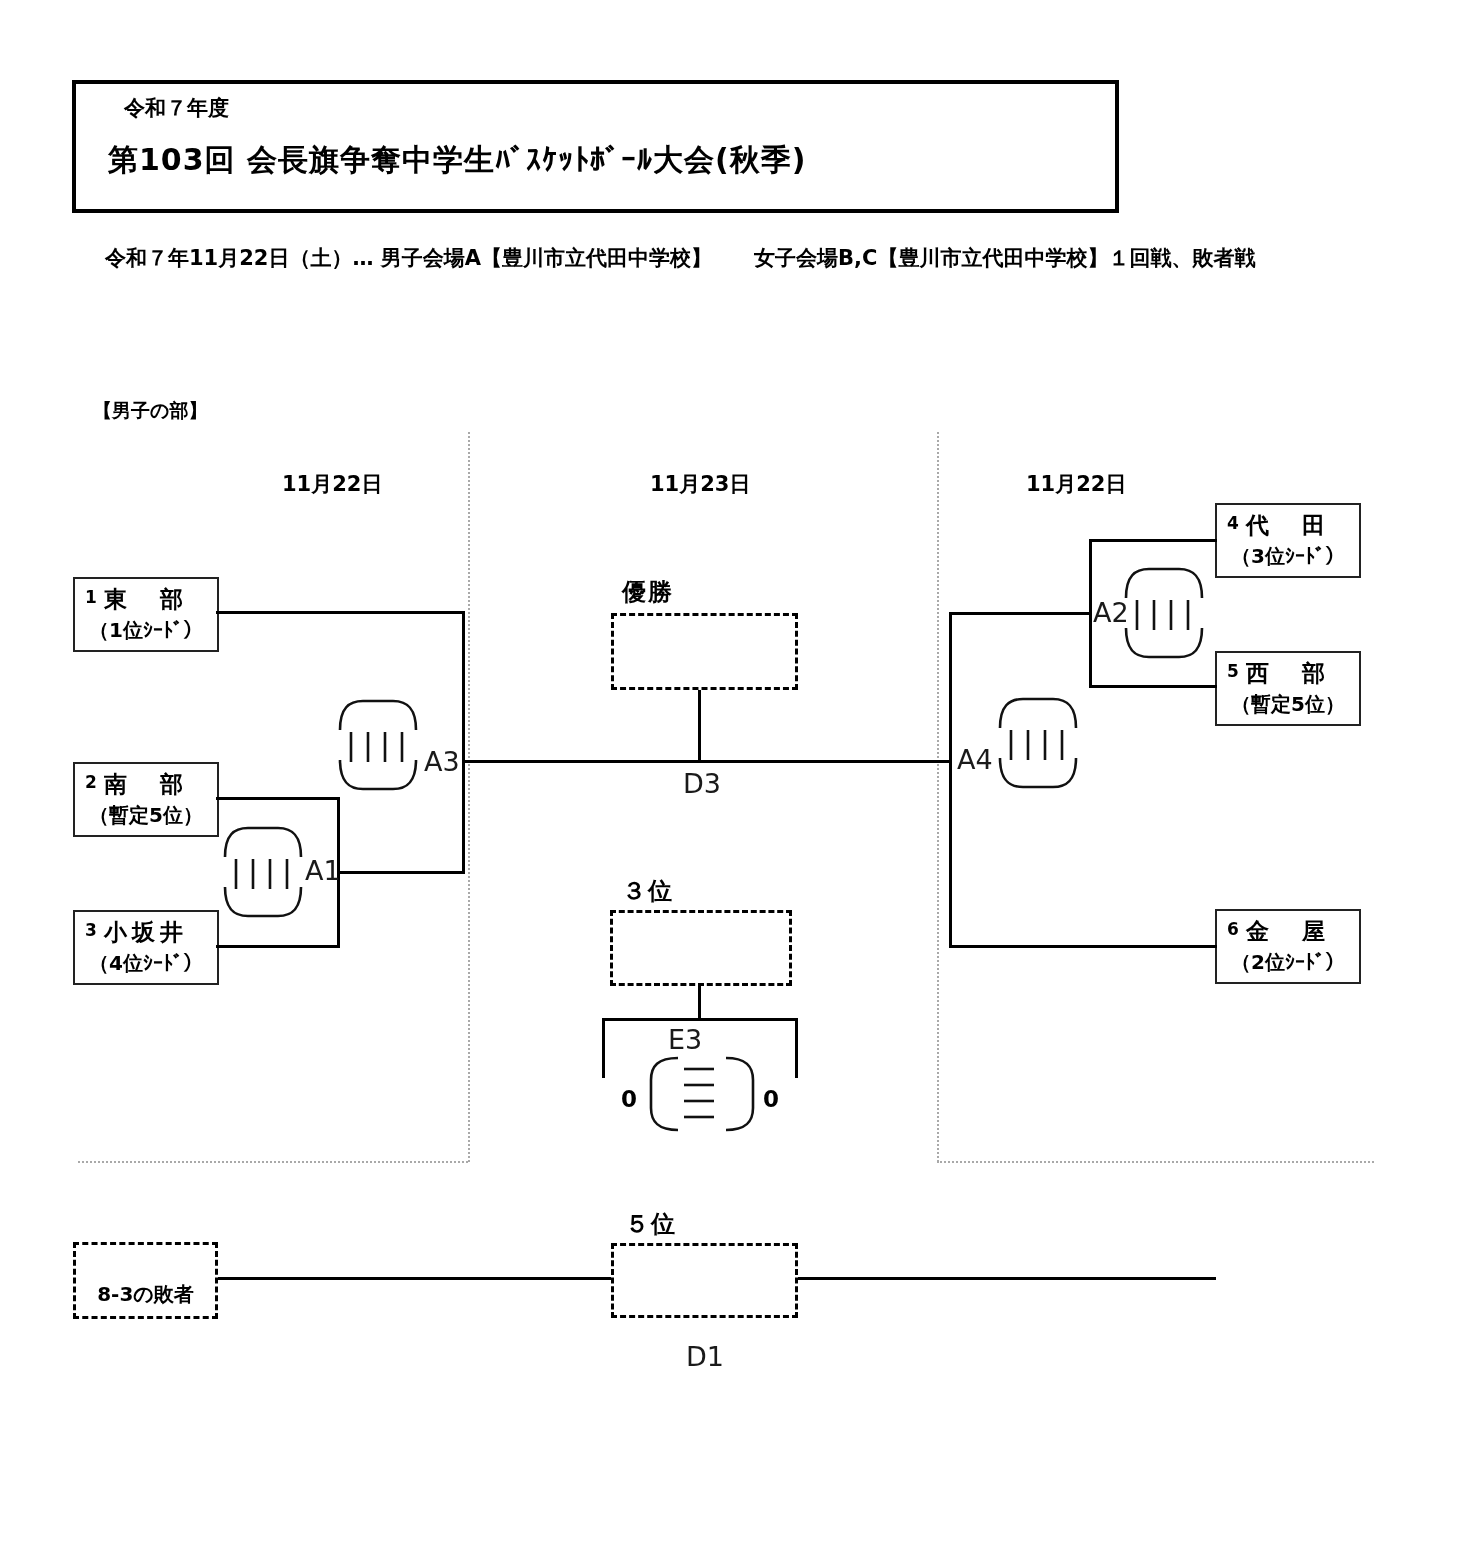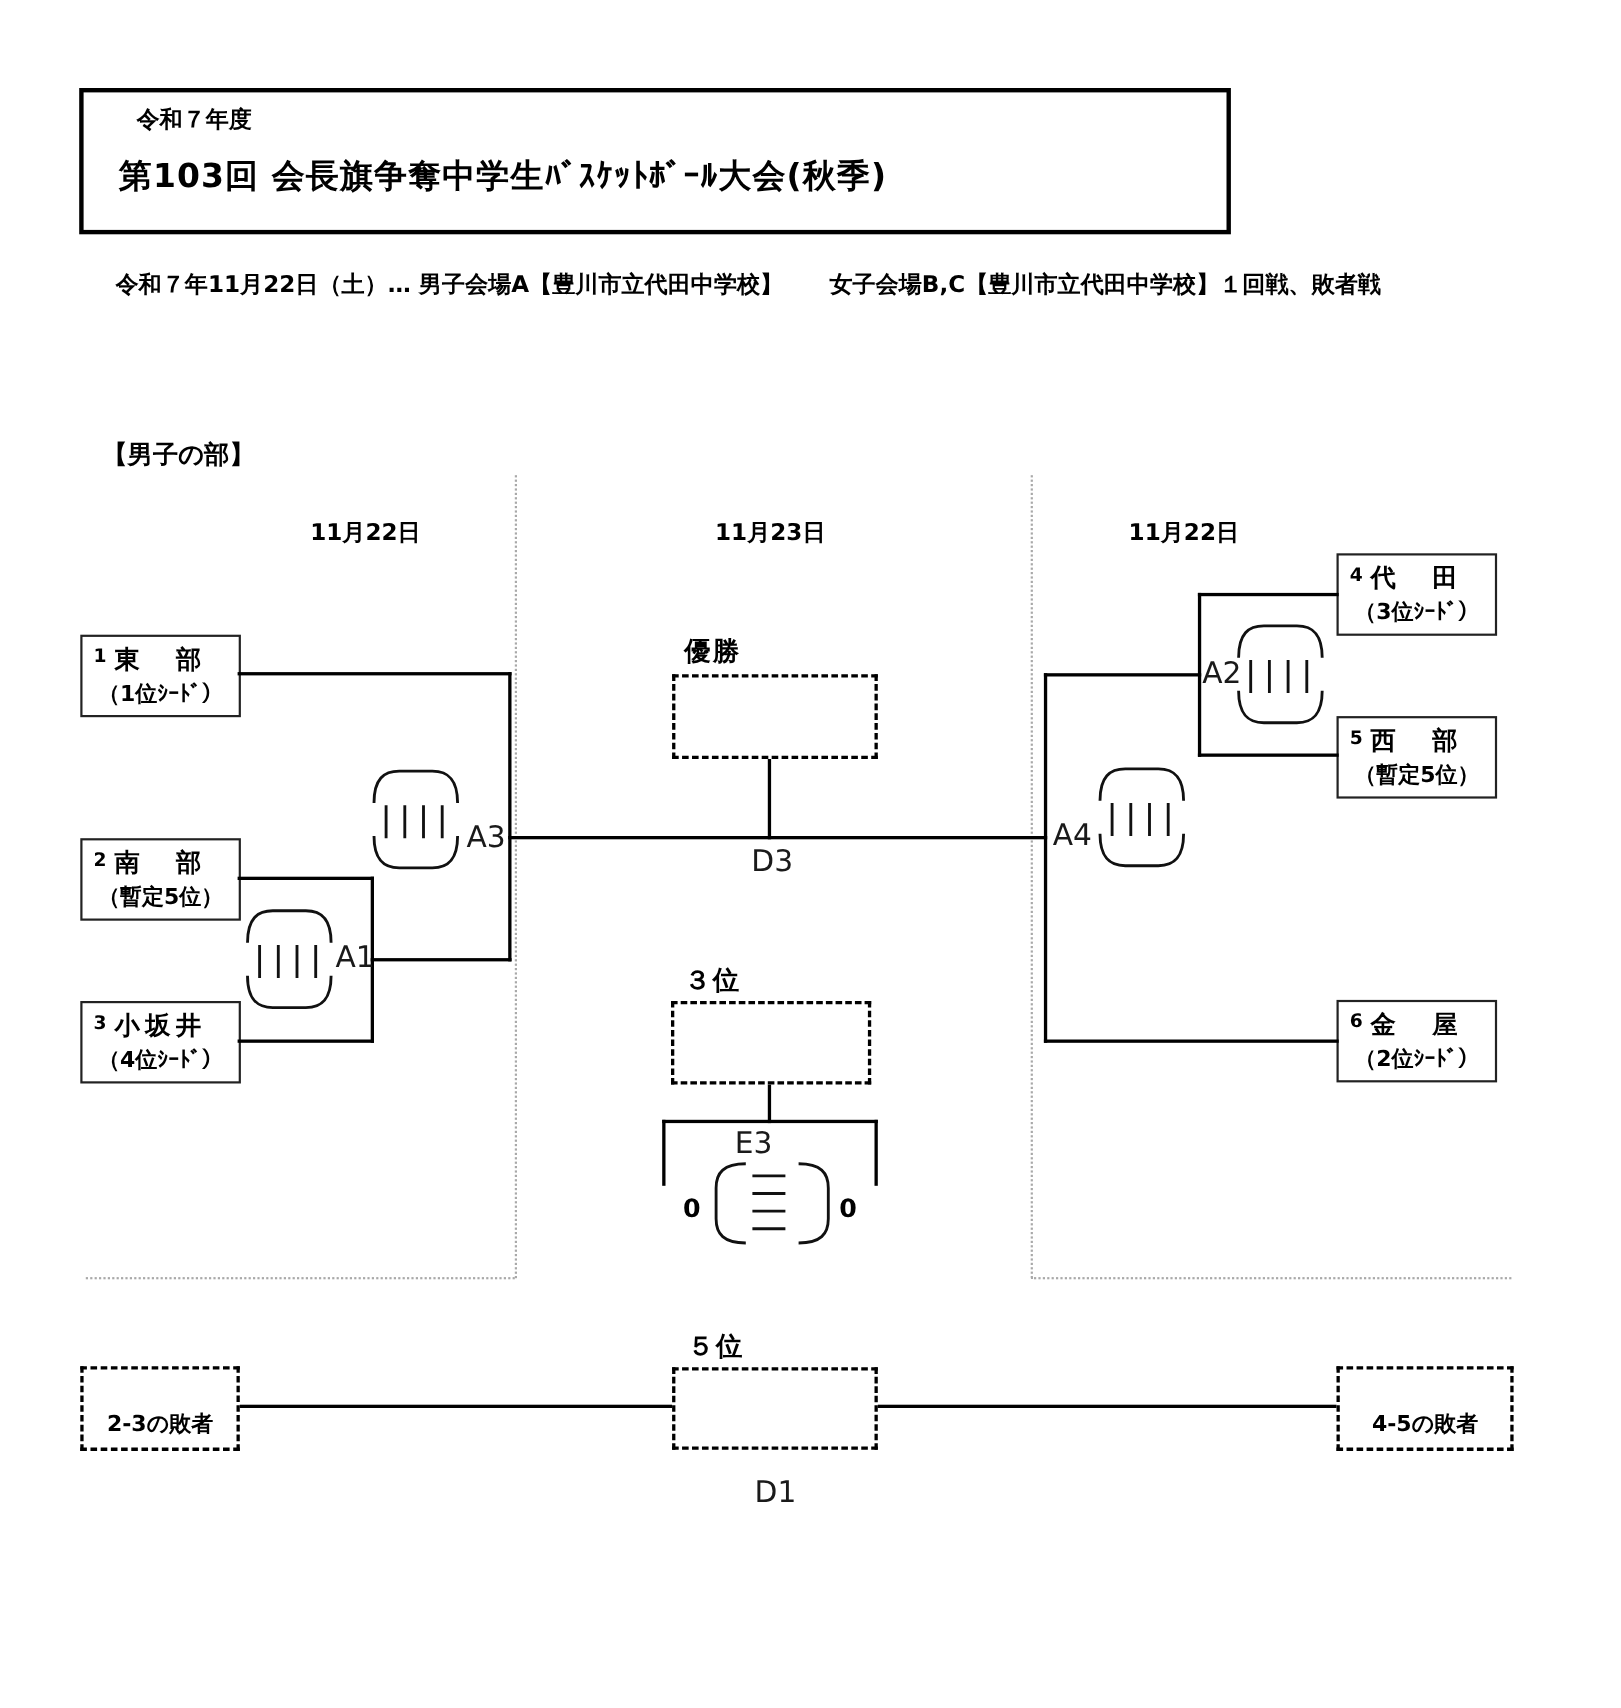--- a/index.html
+++ b/index.html
@@ -9,21 +9,21 @@
   
   .title-box { position:absolute; left:72px; top:80px; width:1047px; height:133px;
                border:4px solid #000; box-sizing:border-box; background:#fff; }
   .fiscal   { position:absolute; left:48px; top:10px; font-size:21px; font-weight:bold; }
   .big-title{ position:absolute; left:32px; top:56px; font-size:30px; font-weight:bold; letter-spacing:1px; white-space:nowrap; }
 
   .sched { position:absolute; left:105px; font-size:21px; font-weight:bold; white-space:pre; }
   .sched.l1 { top:244px; }
   .sched.l2 { top:294px; }
 
-  .section-label { position:absolute; left:93px; top:398px; font-size:23px; font-weight:bold; }
+  .section-label { position:absolute; left:93px; top:398px; font-size:19px; font-weight:bold; }
   .date-label { position:absolute; top:470px; font-size:21px; font-weight:bold; }
   .date-left   { left:282px; }
   .date-center { left:650px; }
   .date-right  { left:1026px; }
 
   
   .dotted-v { position:absolute; width:0; border-left:2px dotted #a9a9a9; }
   .dotted-h { position:absolute; height:0; border-top:2px dotted #a9a9a9; }
 
   
@@ -133,24 +133,21 @@
   <div class="place-label" style="left:622px; top:576px;">優勝</div>
   <div class="dashed-box" style="left:611px; top:613px; width:187px; height:77px;"></div>
 
   <div class="place-label" style="left:622px; top:875px;">３位</div>
   <div class="dashed-box" style="left:610px; top:910px; width:182px; height:76px;"></div>
 
   <div class="place-label" style="left:625px; top:1208px;">５位</div>
   <div class="dashed-box" style="left:611px; top:1243px; width:187px; height:75px;"></div>
 
   <div class="dashed-box" style="left:73px; top:1242px; width:145px; height:77px;">
-    <span class="loser-text">2-3の敗者</span>
-  </div>
-  <div class="dashed-box" style="left:1215px; top:1242px; width:161px; height:77px;">
-    <span class="loser-text">4-5の敗者</span>
+    <span class="loser-text">8-3の敗者</span>
   </div>
 
   <svg class="capsule" style="left:221px; top:823px;" width="84" height="98" viewBox="0 0 84 98">
     <path d="M4,34 C4,12 13,5 27,5 L57,5 C71,5 80,12 80,34"></path>
     <path d="M4,64 C4,86 13,93 27,93 L57,93 C71,93 80,86 80,64"></path>
     <line x1="15" y1="36" x2="15" y2="66"></line>
       <line x1="32" y1="36" x2="32" y2="66"></line>
     <line x1="49" y1="36" x2="49" y2="66"></line>
       <line x1="66" y1="36" x2="66" y2="66"></line>
   </svg>

